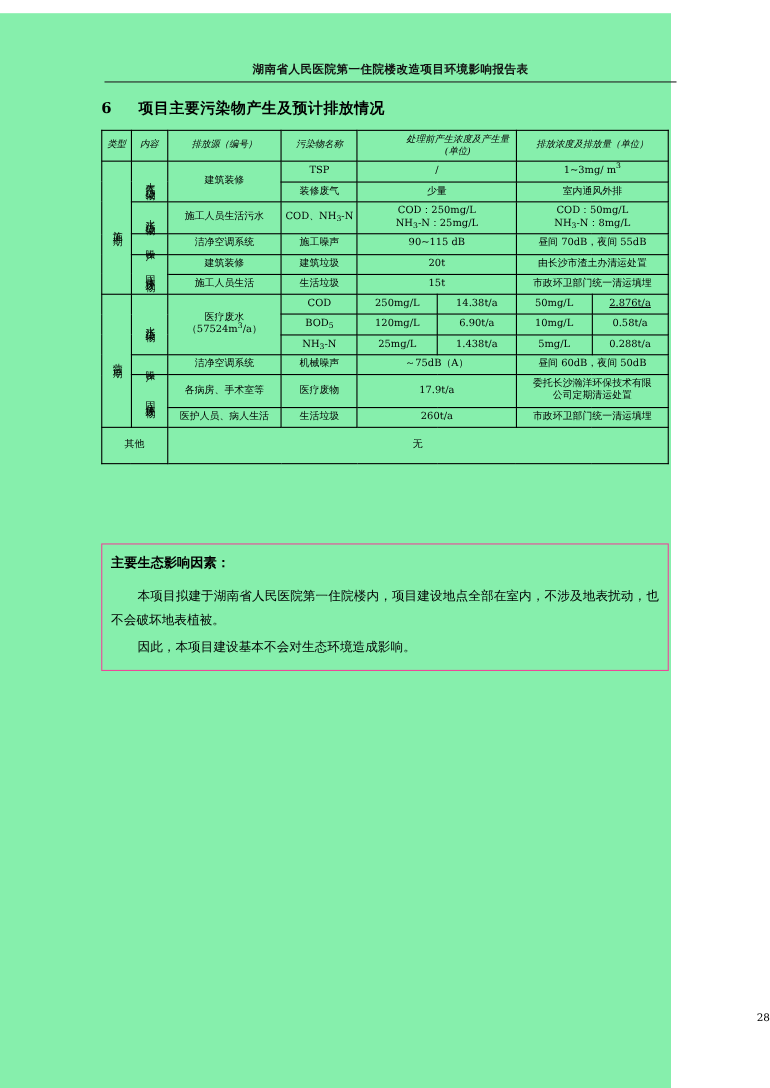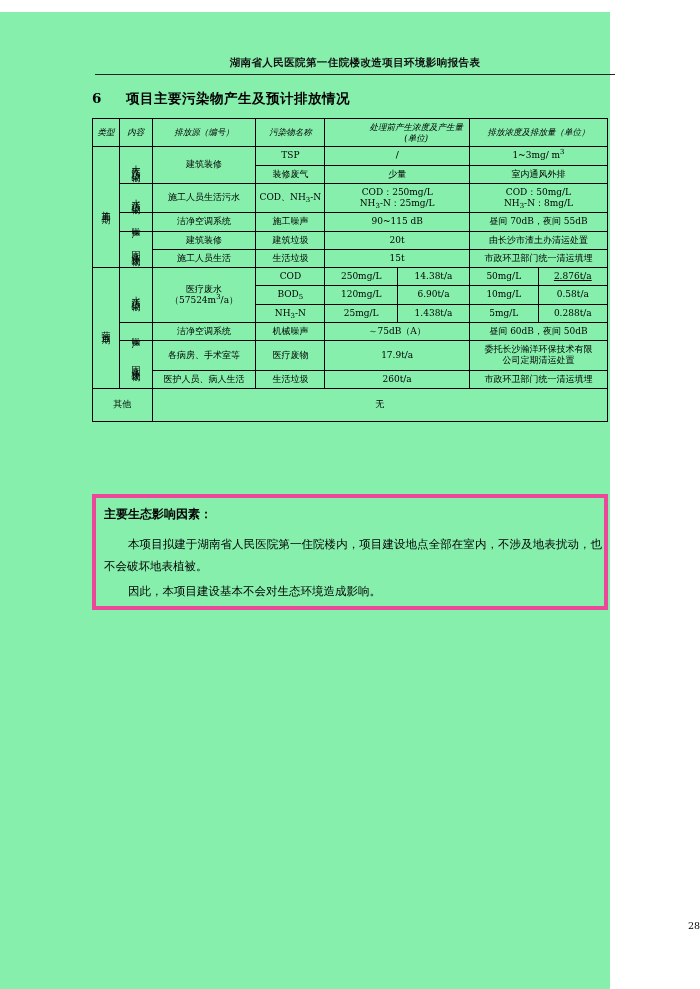--- a/index.html
+++ b/index.html
@@ -89,21 +89,21 @@
     line-height: 1.15;
   }
   sub { font-size: 7px; vertical-align: baseline; position: relative; top: 2px;}
   sup { font-size: 7px; vertical-align: baseline; position: relative; top: -4px;}
   .eco-box {
     position: absolute;
     left: 92px;
     top: 482px;
     width: 516px;
     height: 116px;
-    border: 4px solid #ec4899;
+    border: 1px solid #ec4899;
     box-sizing: border-box;
   }
   .eco-title {
     position: absolute;
     left: 8px;
     top: 8px;
     font-size: 12px;
     font-weight: bold;
   }
   .eco-p {

